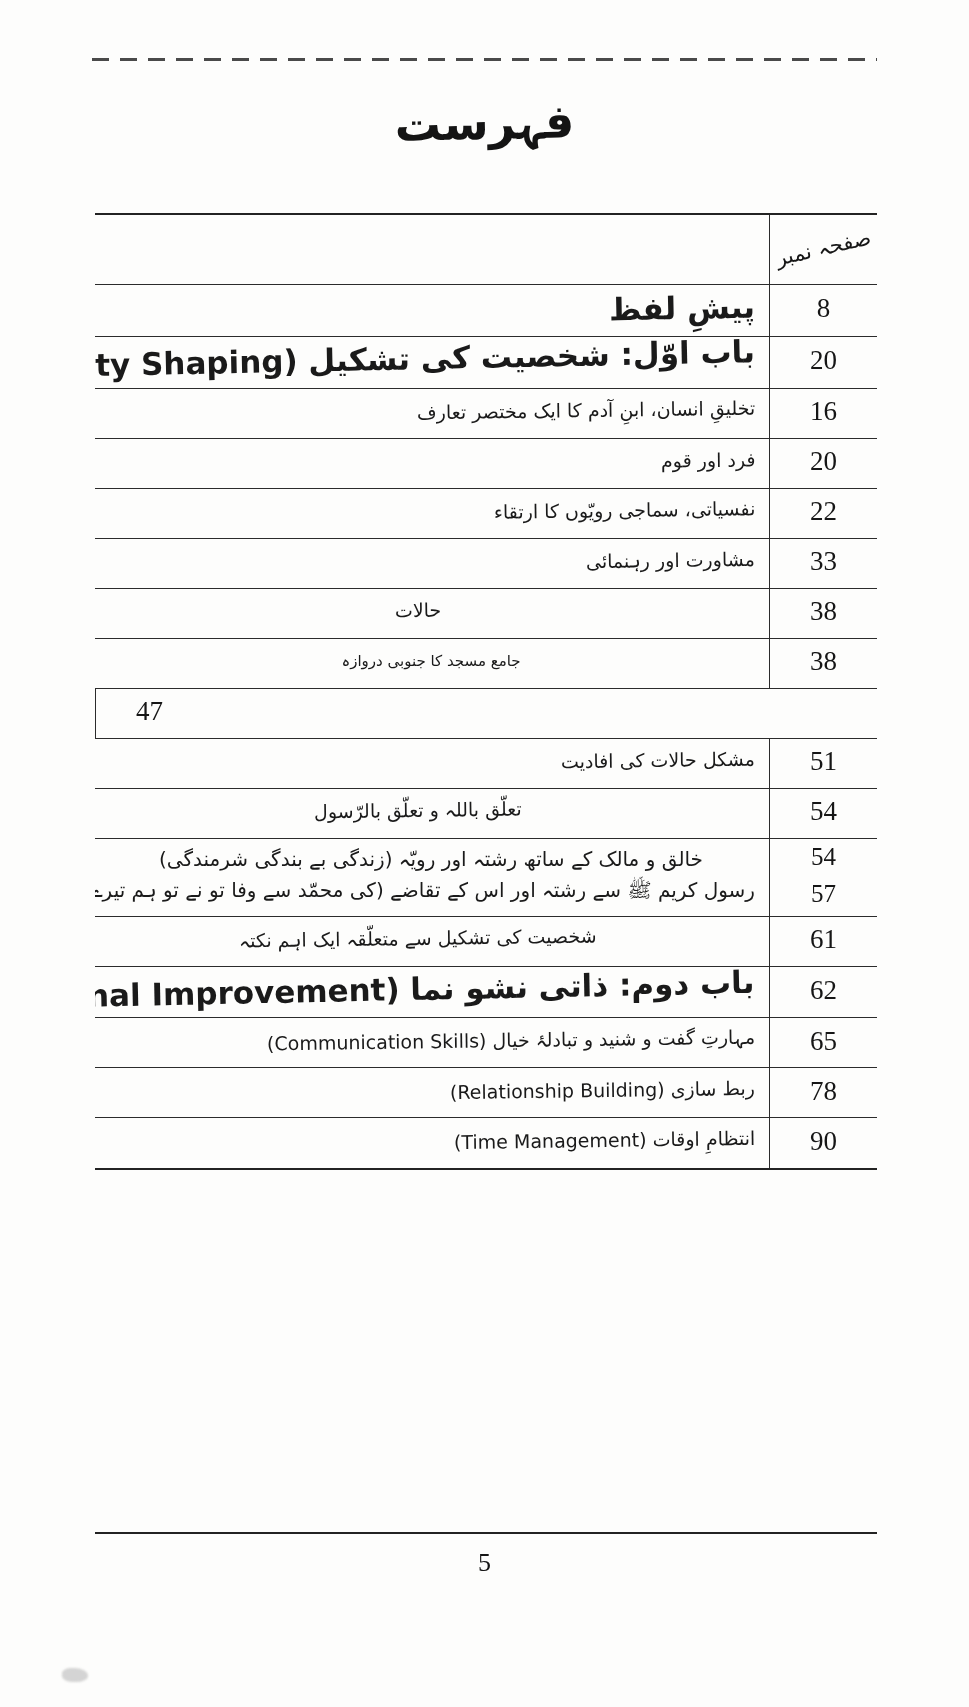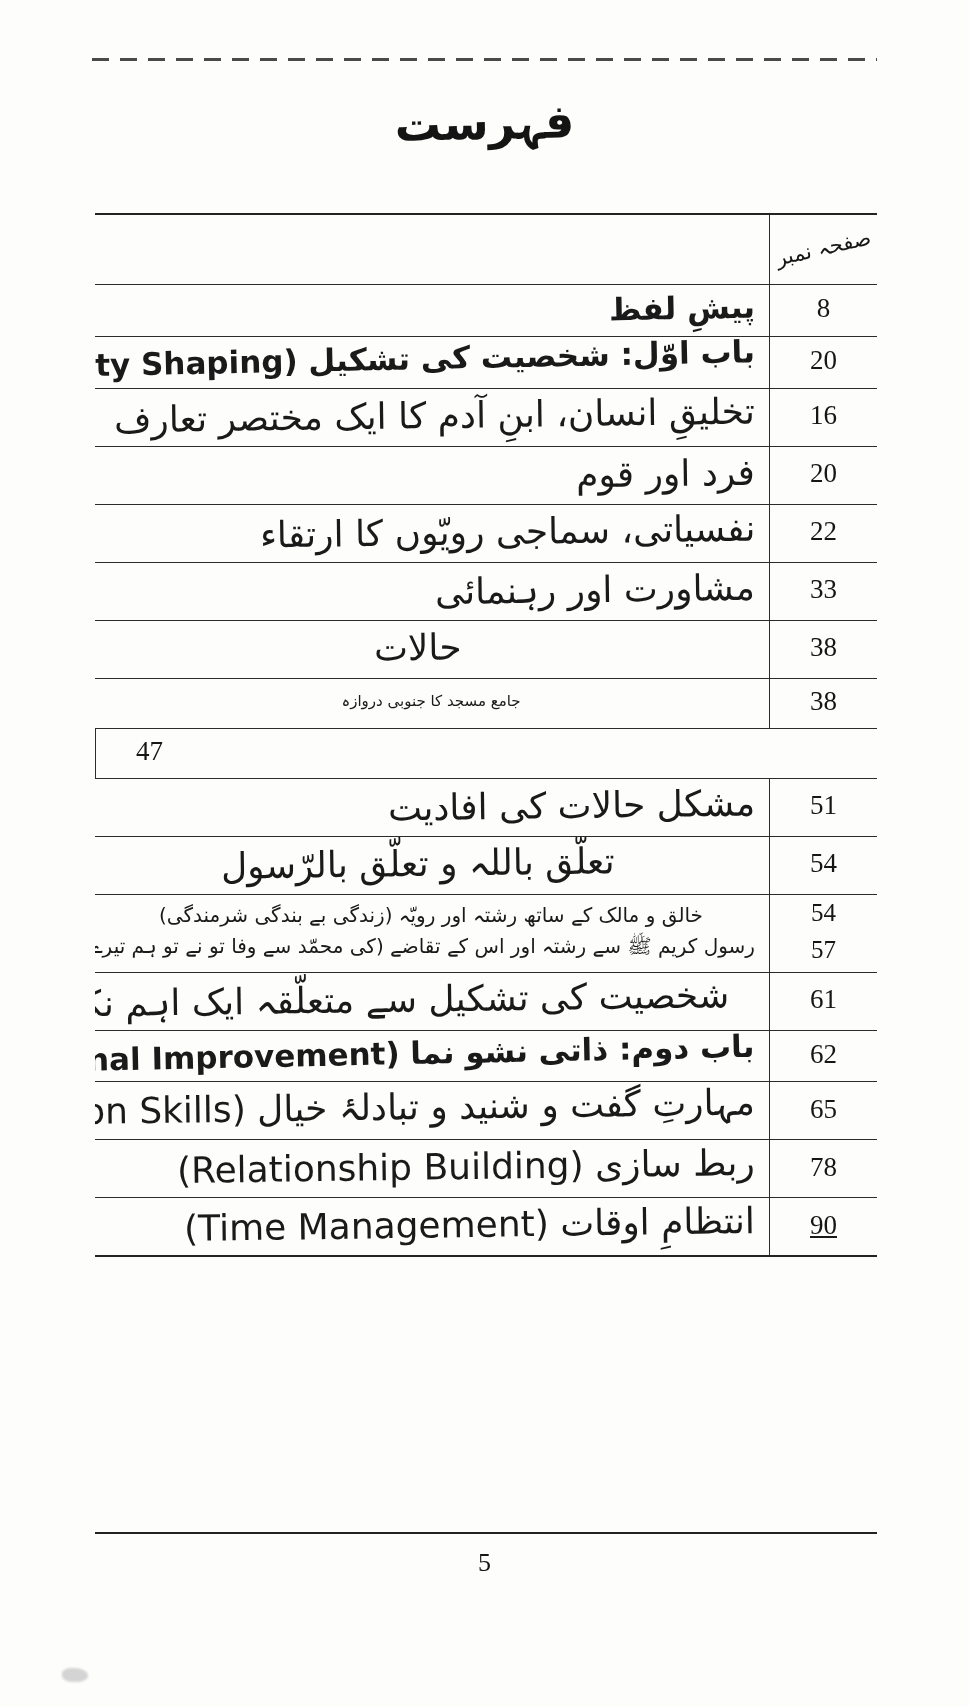--- a/index.html
+++ b/index.html
@@ -64,21 +64,21 @@
   }
 
   .row {
     display: flex;
     flex-direction: row-reverse; 
     align-items: center;
     border-bottom: 1px solid #2b2b2b;
     min-height: 50px;
     box-sizing: border-box;
   }
-  .row:last-child { border-bottom: none; text-decoration: underline; }
+  .row:last-child { border-bottom: none; }
 
   .entry {
     flex: 1 1 auto;
     padding: 4px 14px 8px 12px;
     text-align: right;
     line-height: 1.25;
     white-space: nowrap;
     overflow: hidden;
   }
 
@@ -107,21 +107,21 @@
   }
   .hdr-cap {
     display: inline-block;
     transform: rotate(-13deg);
     white-space: nowrap;
     font-size: 21px;
   }
 
   
   .t-lg   { font-size: 31px; font-weight: 600; }
-  .t-md   { font-size: 36px; font-weight: 500; }
+  .t-md   { font-size: 19px; font-weight: 500; }
   .t-sm   { font-size: 15px; font-weight: 400; }
   .t-xs   { font-size: 20px; font-weight: 400; }
 
   .tilt-a { display:inline-block; transform: rotate(-1.2deg); }
   .tilt-b { display:inline-block; transform: rotate(-0.8deg); }
 
   
   .entry.center { text-align: center; }
   .entry.nearcenter { text-align: center; padding-right: 40px; }
 

